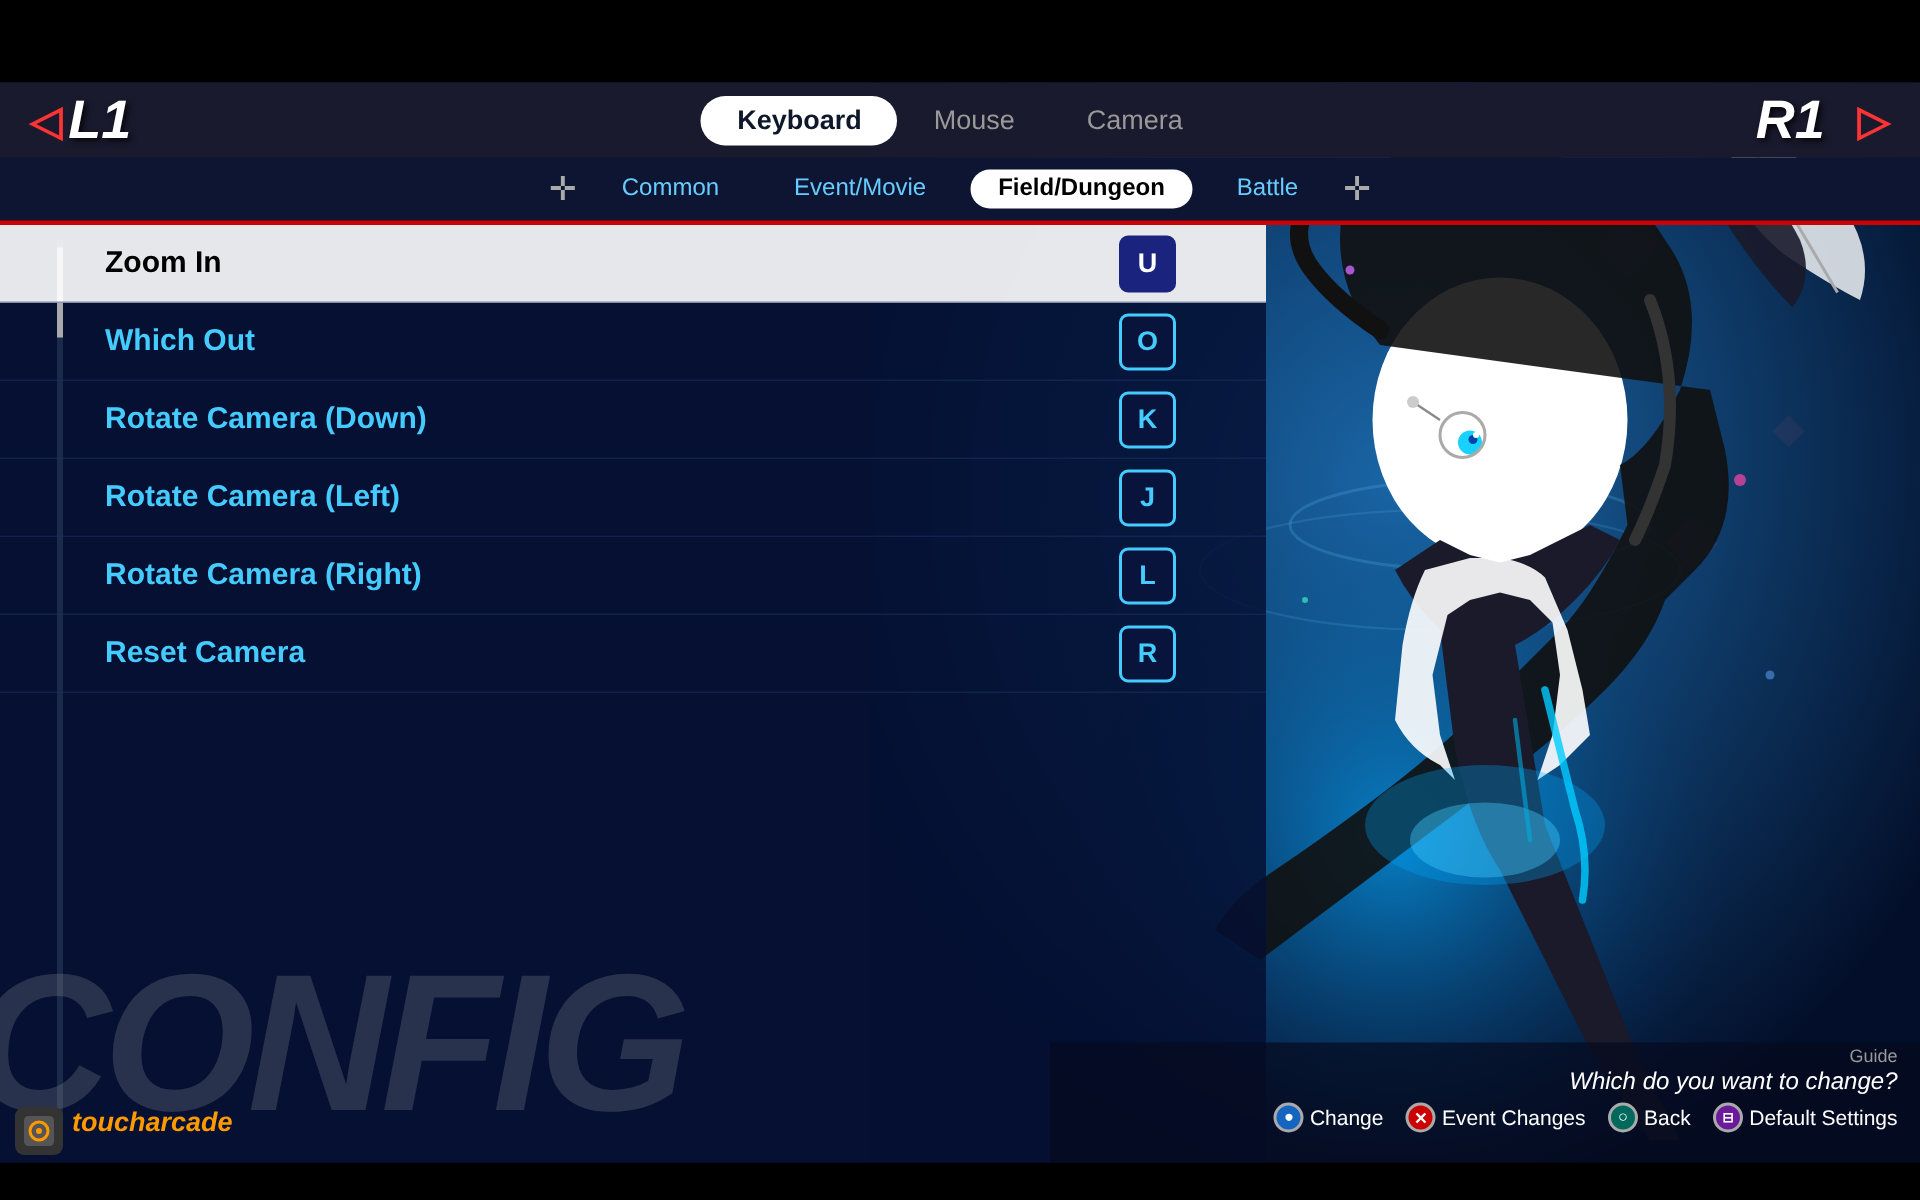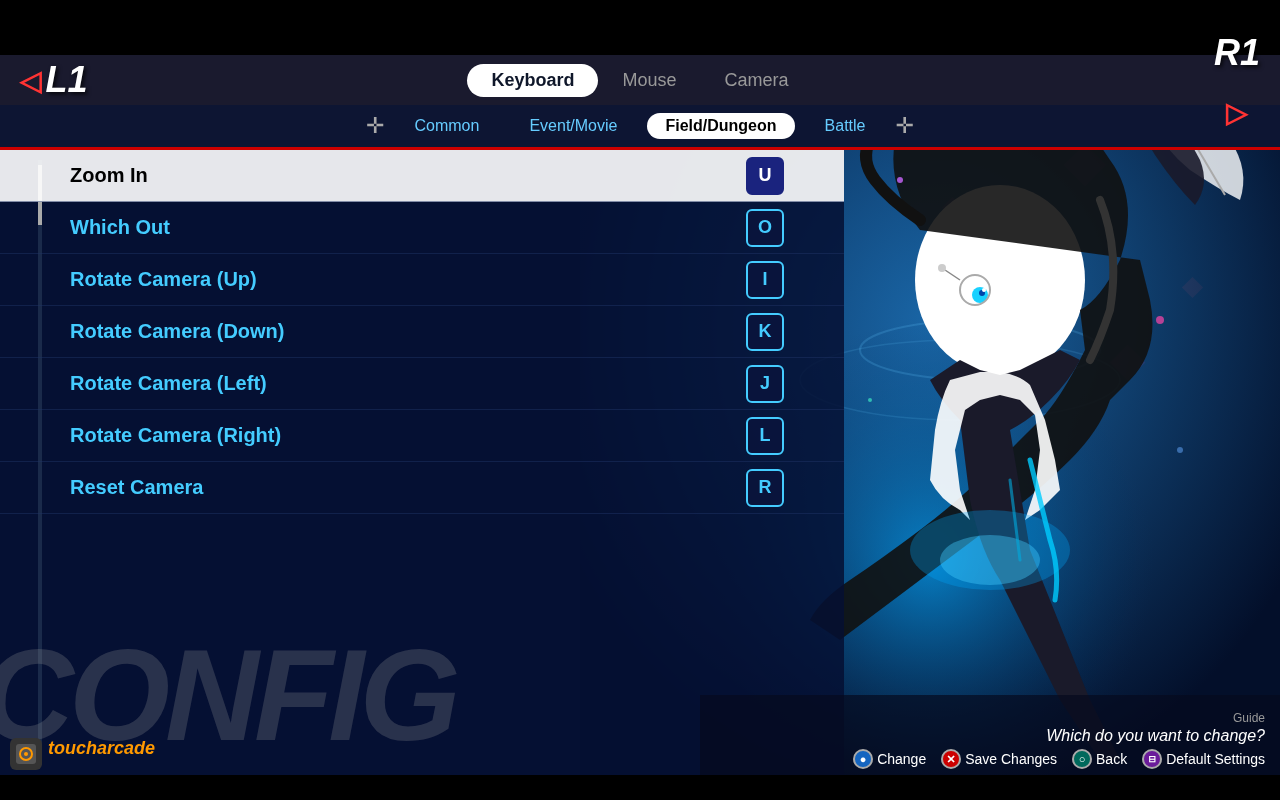--- a/index.html
+++ b/index.html
@@ -82,21 +82,20 @@
       align-items: center;
       gap: 4px;
     }
 
     .r1-button {
       position: absolute;
       right: 20px;
       display: flex;
       align-items: center;
       gap: 22px;
-      flex-direction: column;
     }
 
     .lr-arrow {
       color: #ff3333;
       font-size: 28px;
       font-weight: bold;
     }
 
     .lr-label {
       color: white;
@@ -257,21 +256,21 @@
       bottom: 25px;
       right: 0;
       left: 700px;
       height: 80px;
       background: rgba(5, 10, 30, 0.7);
       z-index: 20;
       display: flex;
       flex-direction: column;
       align-items: flex-end;
       justify-content: flex-end;
-      padding: 6px 15px;
+      padding: 20px 15px;
     }
 
     .guide-label {
       color: #999;
       font-size: 12px;
       text-align: right;
       margin-bottom: 2px;
     }
 
     .hud-question {
@@ -471,26 +470,20 @@
       </div>
     </div>
 
     <div class="binding-row">
       <span class="action-name">Which Out</span>
       <div class="key-badge">
         <span>O</span>
       </div>
     </div>
 
-    <div class="binding-row">
-      <span class="action-name">Rotate Camera (Up)</span>
-      <div class="key-badge">
-        <span>I</span>
-      </div>
-    </div>
 
     <div class="binding-row">
       <span class="action-name">Rotate Camera (Down)</span>
       <div class="key-badge">
         <span>K</span>
       </div>
     </div>
 
     <div class="binding-row">
       <span class="action-name">Rotate Camera (Left)</span>
@@ -520,21 +513,21 @@
 <div class="bottom-hud">
   <div class="guide-label">Guide</div>
   <div class="hud-question">Which do you want to change?</div>
   <div class="hud-controls">
     <div class="hud-btn">
       <div class="circle-btn btn-circle">●</div>
       <span>Change</span>
     </div>
     <div class="hud-btn">
       <div class="circle-btn btn-cross">✕</div>
-      <span>Save Changes</span>
+      <span>Event Changes</span>
     </div>
     <div class="hud-btn">
       <div class="circle-btn btn-triangle">○</div>
       <span>Back</span>
     </div>
     <div class="hud-btn">
       <div class="circle-btn btn-square" style="font-size:9px;">⊟</div>
       <span>Default Settings</span>
     </div>
   </div>

